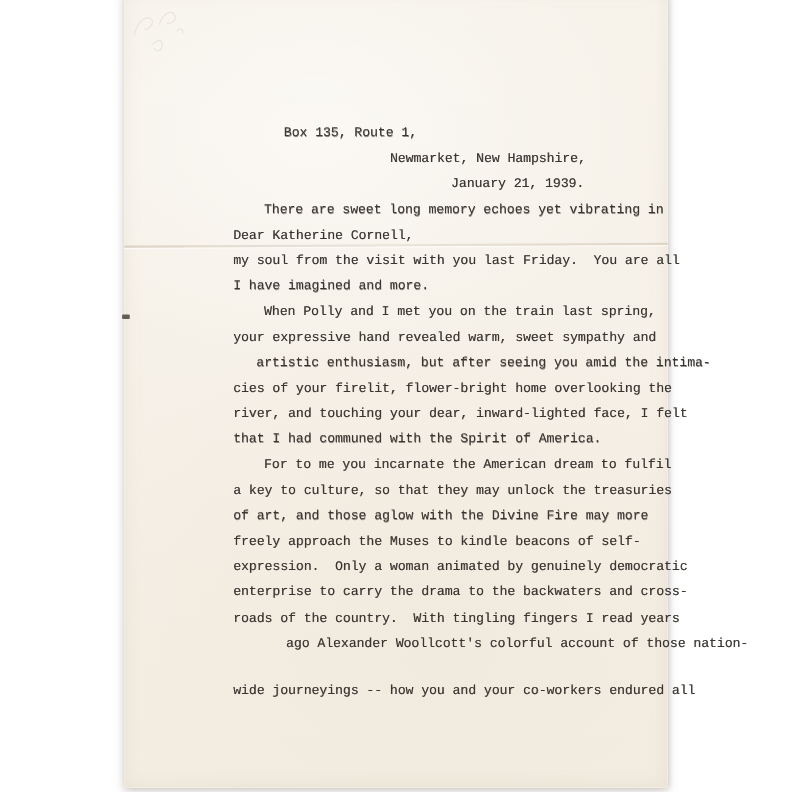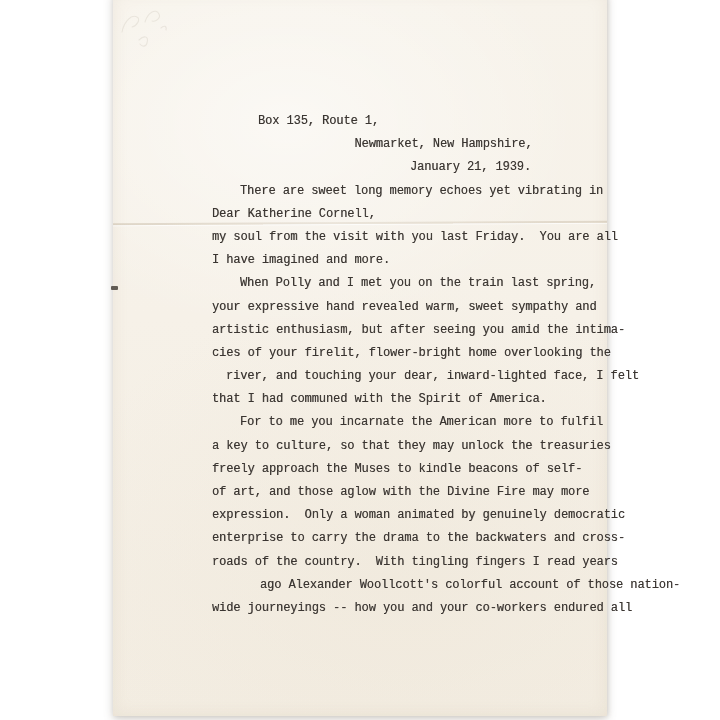--- a/index.html
+++ b/index.html
@@ -100,29 +100,29 @@
     <div class="text-block">
         <div class="letter-line" style="padding-left: 46px; color: rgb(58, 53, 49);">Box 135, Route 1,</div>
         <div class="letter-line" style="padding-left: 93px; color: rgb(58, 53, 49); text-align: center;">Newmarket, New Hampshire,</div>
         <div class="letter-line" style="padding-left: 198px; color: rgb(58, 53, 49);">January 21, 1939.</div>
         <div class="letter-line" style="padding-left: 28px; color: rgb(58, 53, 49);">There are sweet long memory echoes yet vibrating in</div>
         <div class="letter-line" style="padding-left: 0px; color: rgb(58, 53, 49);">Dear Katherine Cornell,</div>
         <div class="letter-line" style="padding-left: 0px; color: rgb(58, 53, 49);">my soul from the visit with you last Friday.  You are all</div>
         <div class="letter-line" style="padding-left: 0px; color: rgb(58, 53, 49);">I have imagined and more.</div>
         <div class="letter-line" style="padding-left: 28px; color: rgb(58, 53, 49);">When Polly and I met you on the train last spring,</div>
         <div class="letter-line" style="padding-left: 0px; color: rgb(58, 53, 49);">your expressive hand revealed warm, sweet sympathy and</div>
-        <div class="letter-line" style="padding-left: 0px; color: rgb(58, 53, 49);">artistic enthusiasm, but after seeing you amid the intima-</div>
+        <div class="letter-line" style="padding-left: 0px; color: rgb(58, 53, 49); margin-left: 21px;">artistic enthusiasm, but after seeing you amid the intima-</div>
         <div class="letter-line" style="padding-left: 0px; color: rgb(58, 53, 49);">cies of your firelit, flower-bright home overlooking the</div>
-        <div class="letter-line" style="padding-left: 0px; color: rgb(58, 53, 49); margin-left: 14px;">river, and touching your dear, inward-lighted face, I felt</div>
+        <div class="letter-line" style="padding-left: 0px; color: rgb(58, 53, 49);">river, and touching your dear, inward-lighted face, I felt</div>
         <div class="letter-line" style="padding-left: 0px; color: rgb(58, 53, 49);">that I had communed with the Spirit of America.</div>
-        <div class="letter-line" style="padding-left: 28px; color: rgb(58, 53, 49);">For to me you incarnate the American more to fulfil</div>
+        <div class="letter-line" style="padding-left: 28px; color: rgb(58, 53, 49);">For to me you incarnate the American dream to fulfil</div>
         <div class="letter-line" style="padding-left: 0px; color: rgb(58, 53, 49);">a key to culture, so that they may unlock the treasuries</div>
+        <div class="letter-line" style="padding-left: 0px; color: rgb(58, 53, 49);">of art, and those aglow with the Divine Fire may more</div>
         <div class="letter-line" style="padding-left: 0px; color: rgb(58, 53, 49);">freely approach the Muses to kindle beacons of self-</div>
-        <div class="letter-line" style="padding-left: 0px; color: rgb(58, 53, 49);">of art, and those aglow with the Divine Fire may more</div>
         <div class="letter-line" style="padding-left: 0px; color: rgb(58, 53, 49);">expression.  Only a woman animated by genuinely democratic</div>
         <div class="letter-line" style="padding-left: 0px; color: rgb(58, 53, 49);">enterprise to carry the drama to the backwaters and cross-</div>
         <div class="letter-line" style="padding-left: 0px; color: rgb(58, 53, 49);">roads of the country.  With tingling fingers I read years</div>
         <div class="letter-line" style="padding-left: 0px; color: rgb(58, 53, 49); margin-left: 48px;">ago Alexander Woollcott's colorful account of those nation-</div>
-        <div class="letter-line" style="padding-left: 0px; color: rgb(58, 53, 49);">wide journeyings -- how you and your co-workers endured all</div>
+        <div class="letter-line" style="padding-left: 0px; color: rgb(58, 53, 49); margin-top: 20px;">wide journeyings -- how you and your co-workers endured all</div>
       </div>
 
   </div>
 </div>
 
 </body></html>

